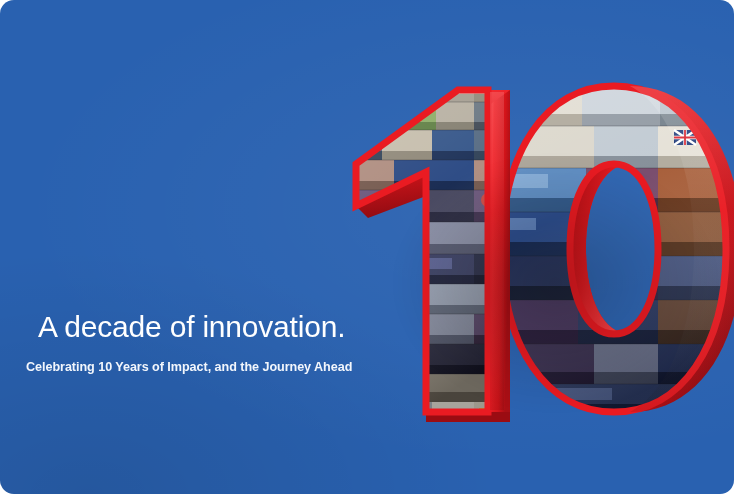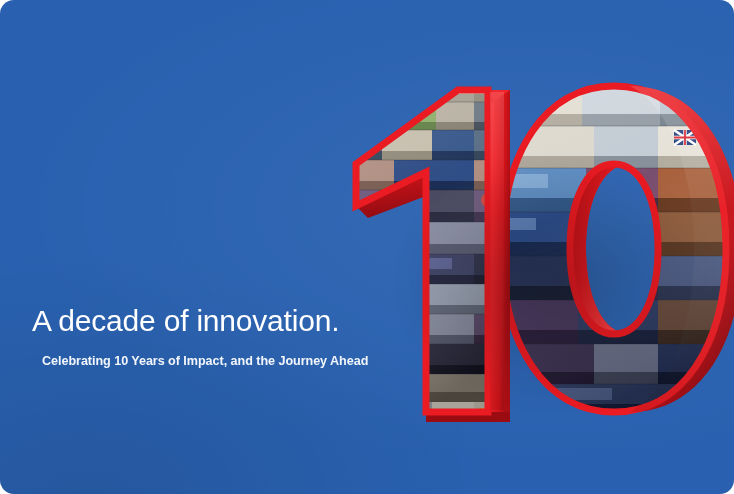--- a/index.html
+++ b/index.html
@@ -38,31 +38,31 @@
     left: 26px;
     top: 296px;
     width: 380px;
   }
   .headline {
     color: #ffffff;
     font-size: 30px;
     line-height: 37px;
     font-weight: 300;
     letter-spacing: -0.2px;
-    margin: 6px;
+    margin: 12px;
     white-space: nowrap;
   }
   .headline .ln { display: block; }
   .subhead {
     color: #f2f6fc;
     font-size: 12.6px;
     line-height: 16px;
     font-weight: 700;
     letter-spacing: -0.05px;
-    margin: 14px 0 0 16px;
+    margin: 14px 0 0 0;
     white-space: nowrap;
   }
 
   
   .numeral-stage {
     position: absolute;
     left: 338px;
     top: 72px;
     width: 396px;
     height: 352px;

